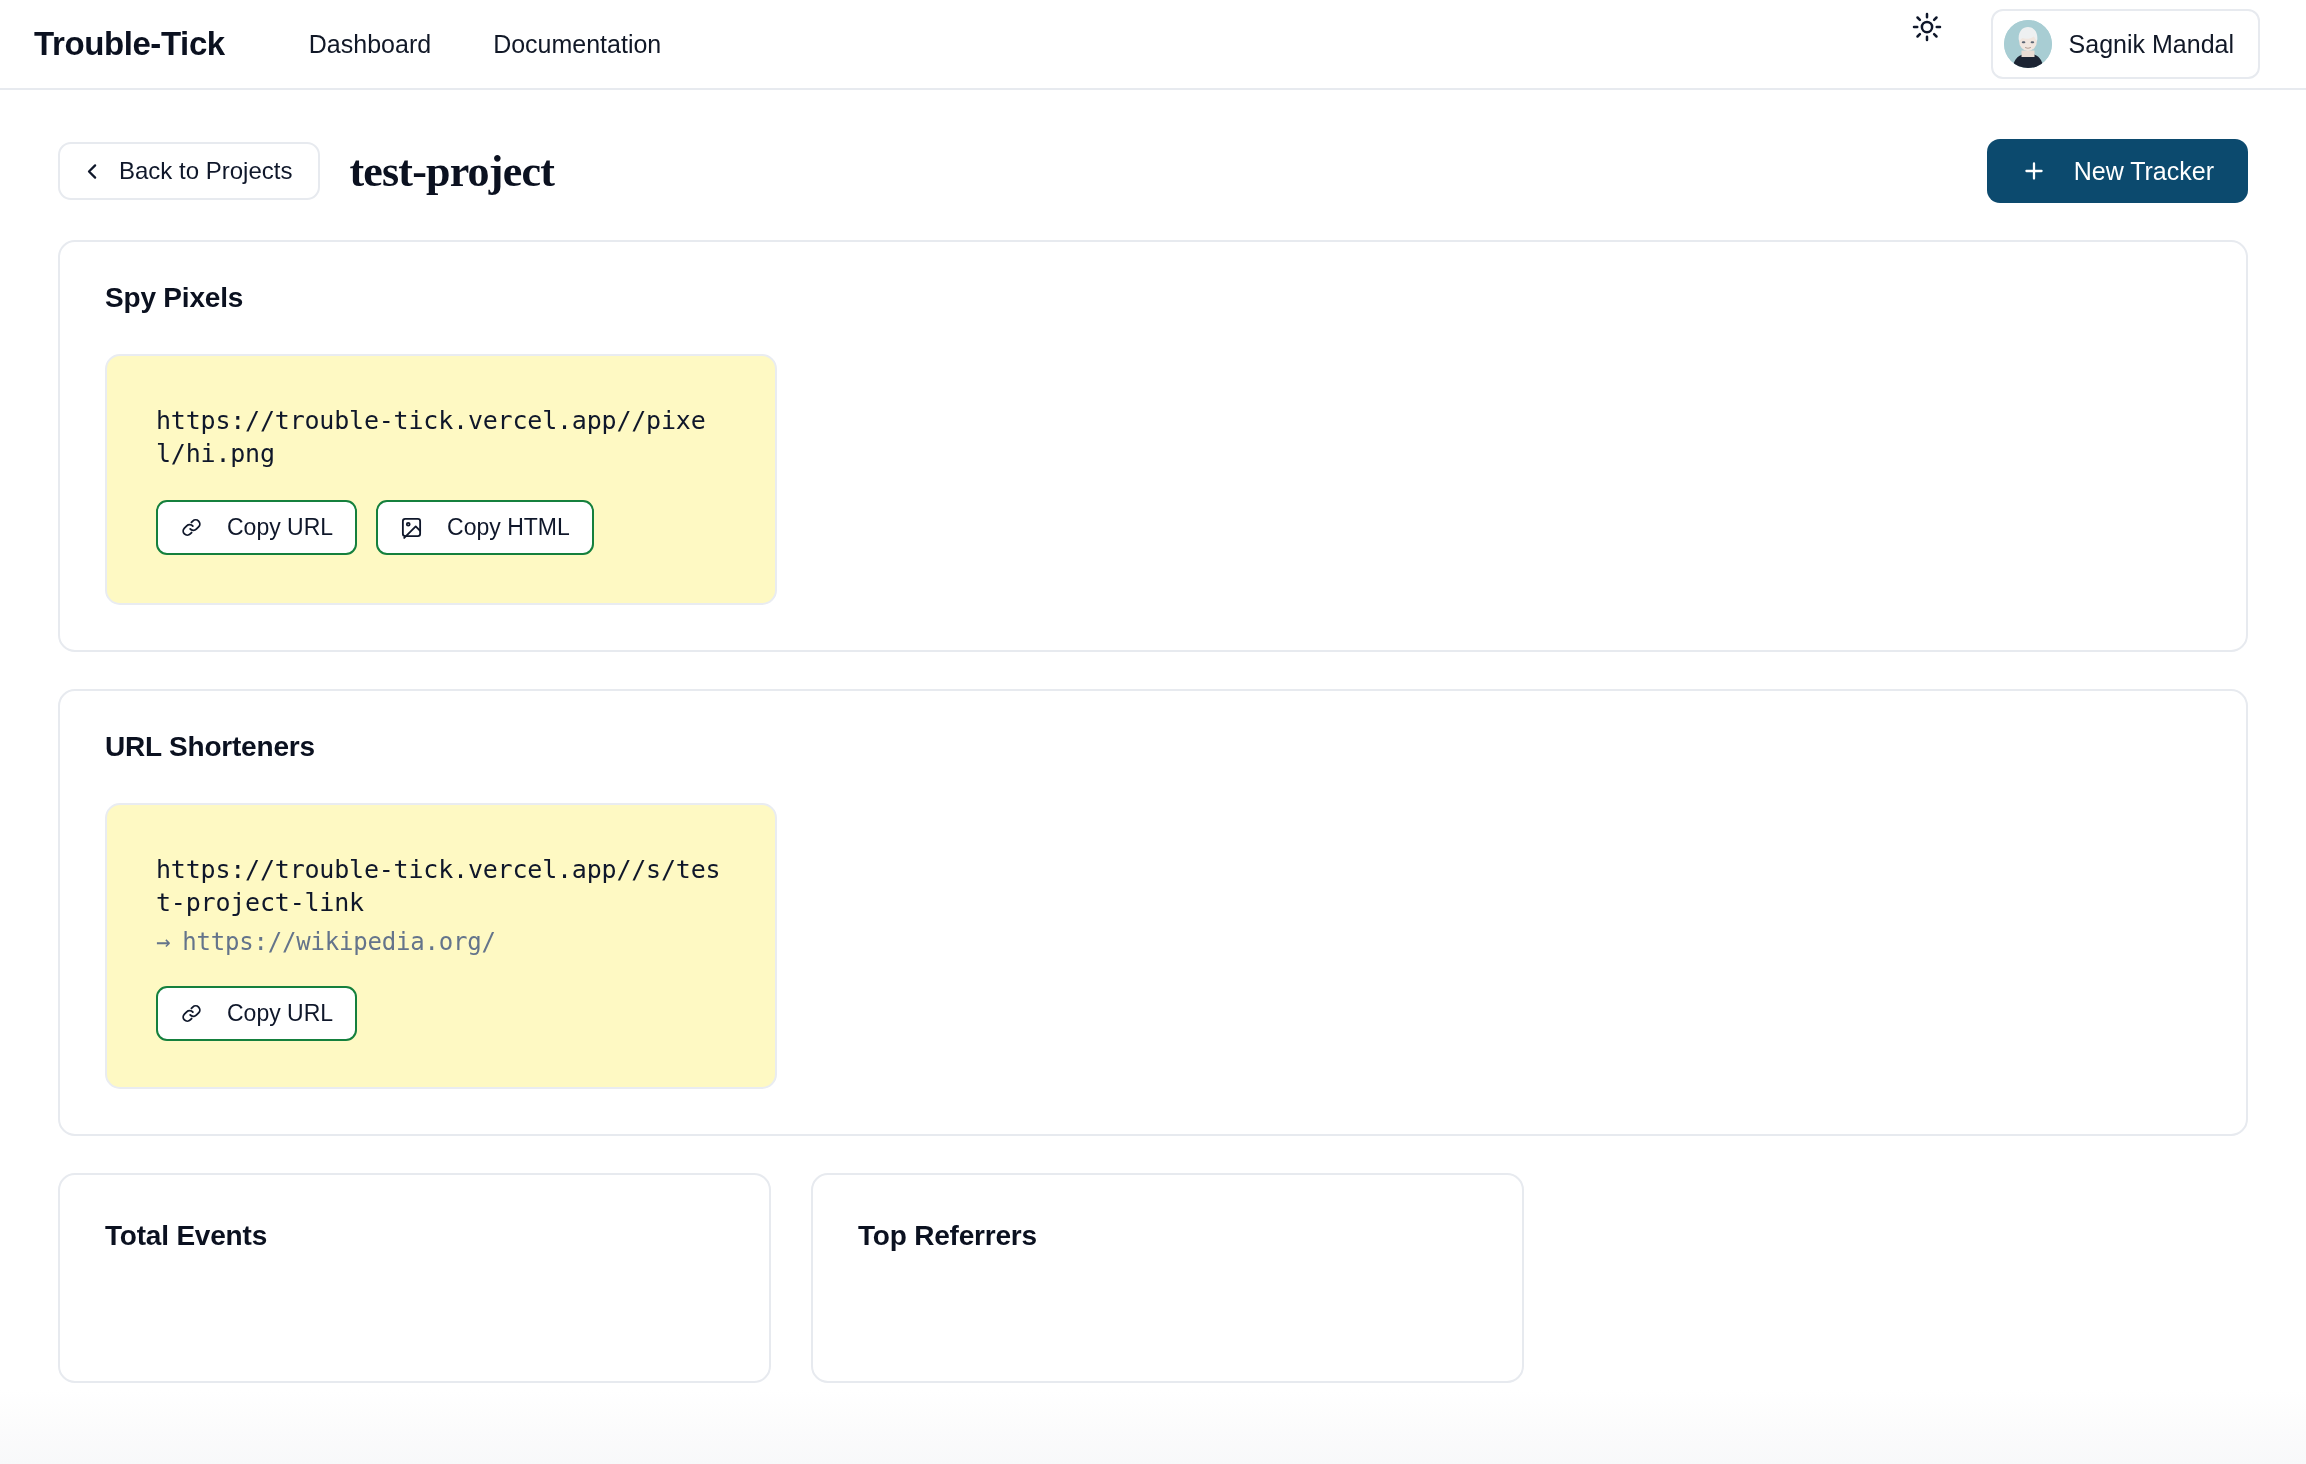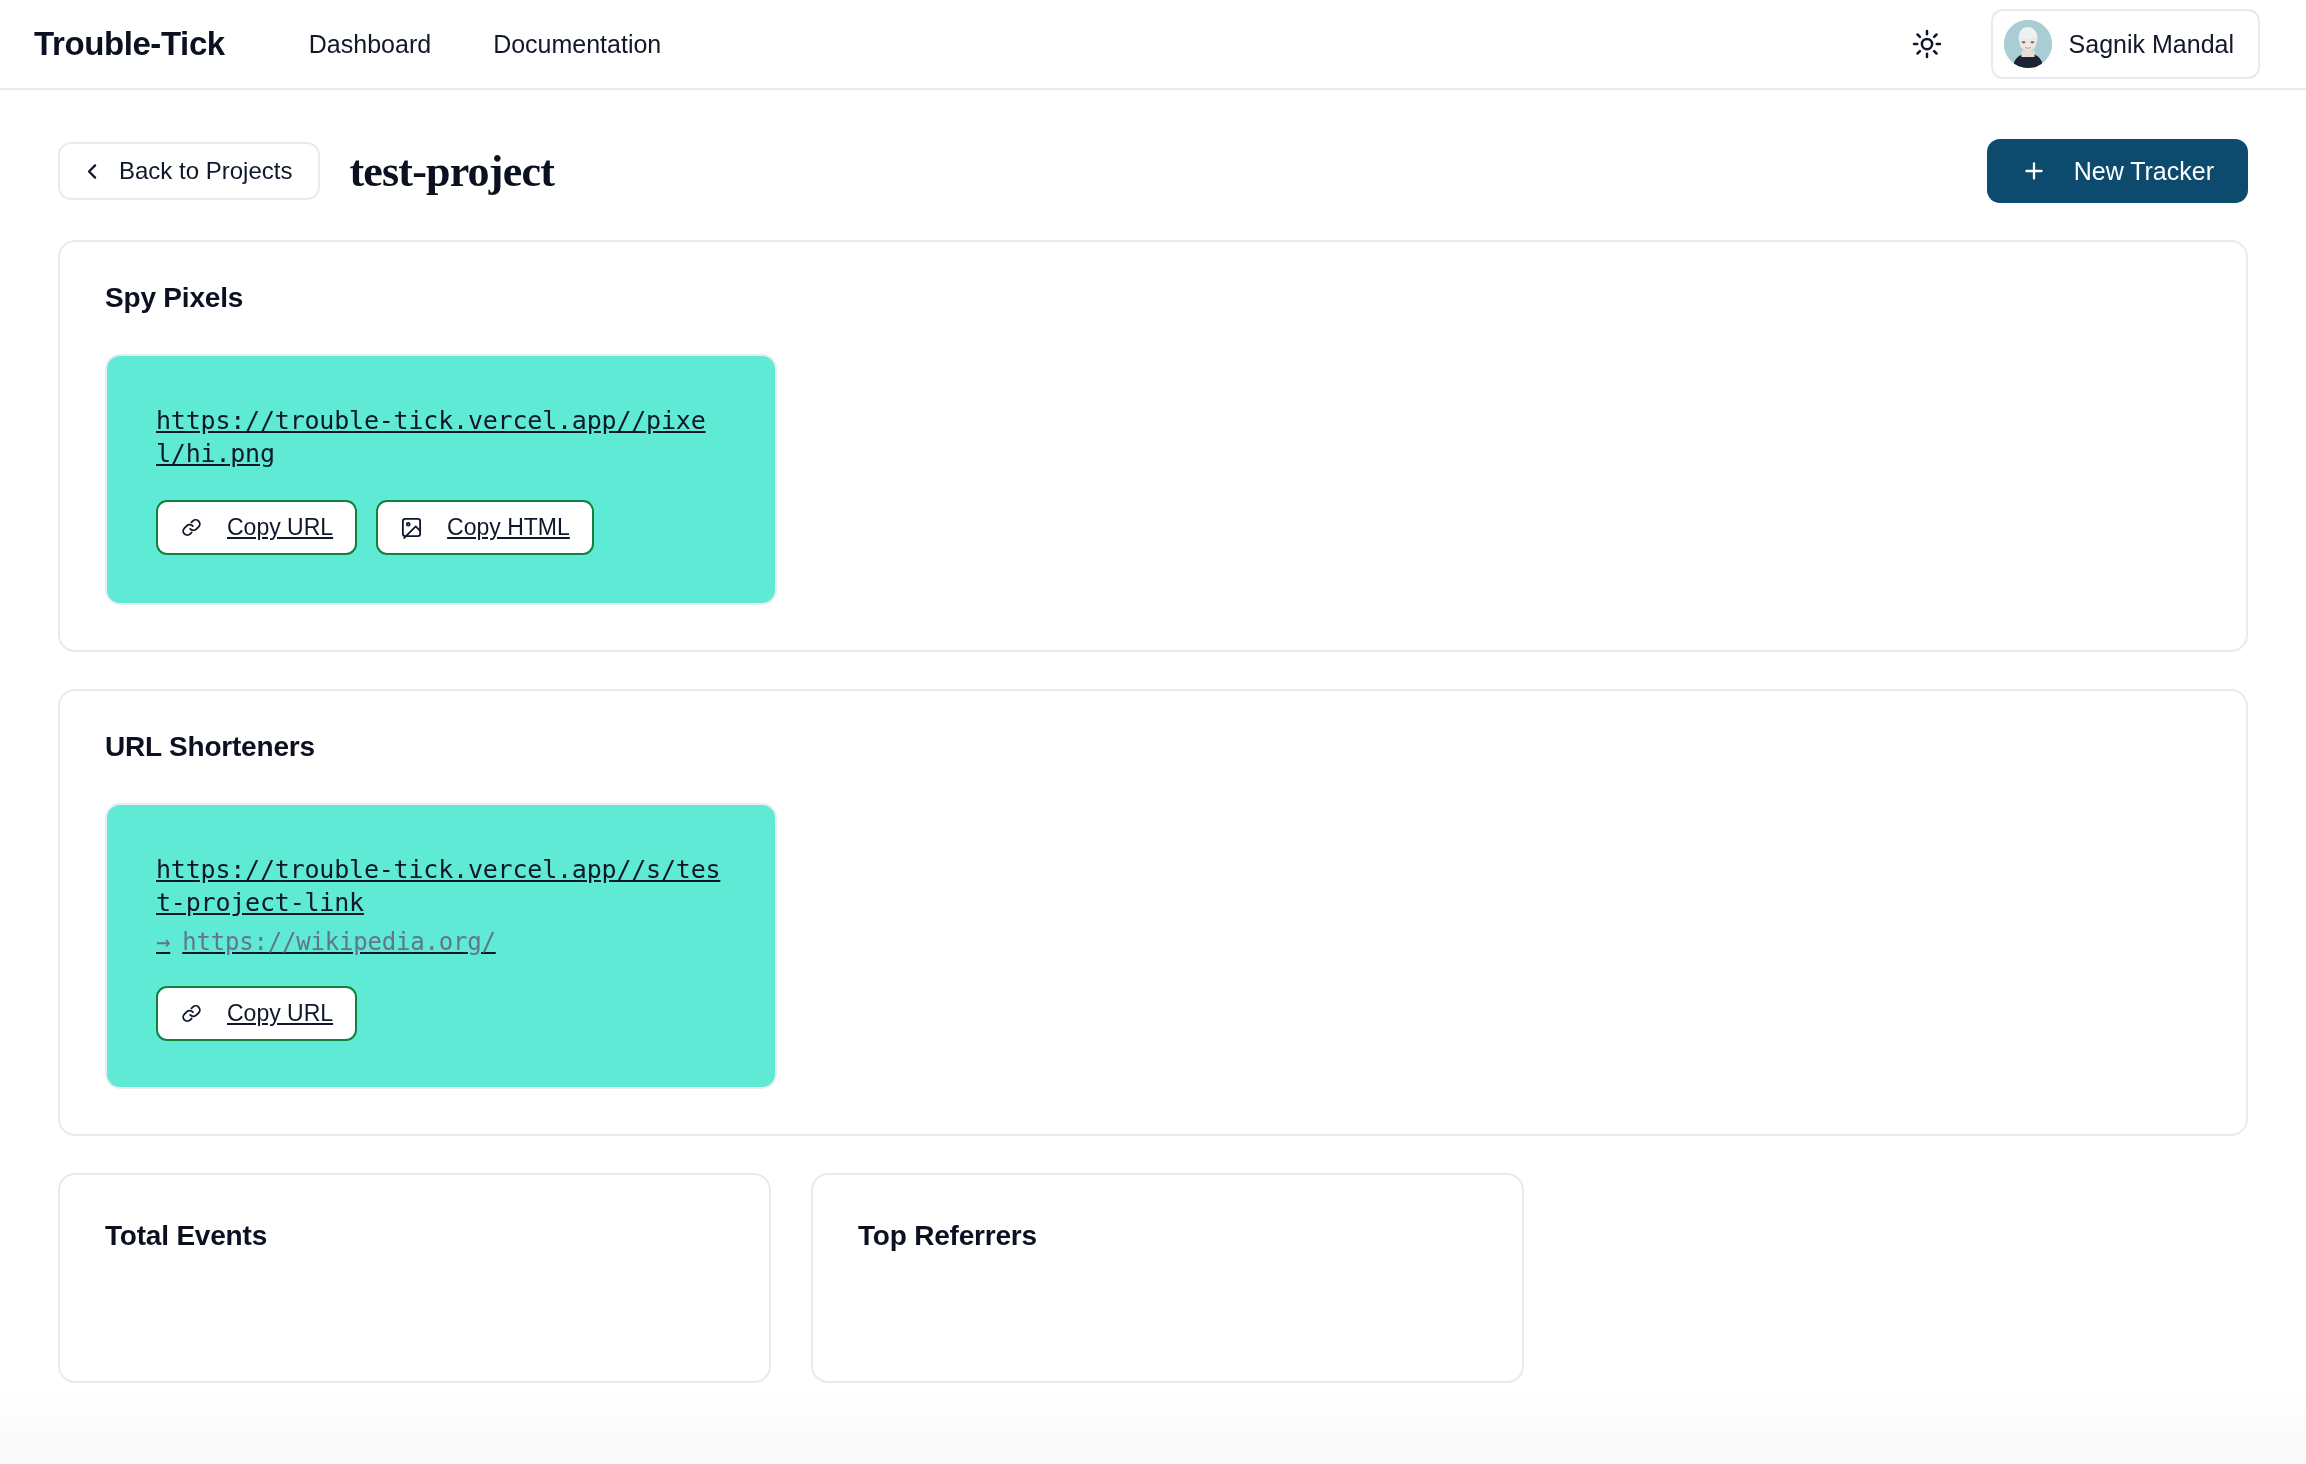--- a/index.html
+++ b/index.html
@@ -35,21 +35,20 @@
   .nav-link {
     font-size: 25px;
     color: #111827;
     text-decoration: none;
     font-weight: 400;
     line-height: 1;
   }
   .topbar-right {
     margin-left: auto;
     display: flex;
-    align-items: center;
     gap: 46px;
   }
   .theme-toggle {
     width: 36px; height: 36px;
     display: flex; align-items: center; justify-content: center;
     background: none; border: none; cursor: pointer;
     color: #0f172a;
   }
   .user-chip {
     display: flex;
@@ -130,23 +129,22 @@
     font-weight: 700;
     color: #0b1120;
     letter-spacing: -0.2px;
   }
   .item-grid { margin-top: 40px; display: flex; flex-wrap: wrap; gap: 30px; }
 
   .item-card {
     width: 672px;
     border: 2px solid #e9ecf1;
     border-radius: 15px;
-    background: #5eead4;
+    background: #fef9c3;
     padding: 48px 49px 48px 49px;
-    text-decoration: underline;
   }
   .item-card.tall { padding-bottom: 46px; }
 
   .mono-url {
     font-family: "DejaVu Sans Mono", "Liberation Mono", monospace;
     font-size: 25px;
     line-height: 1.32;
     color: #0f172a;
     word-break: break-all;
     letter-spacing: -0.2px;

